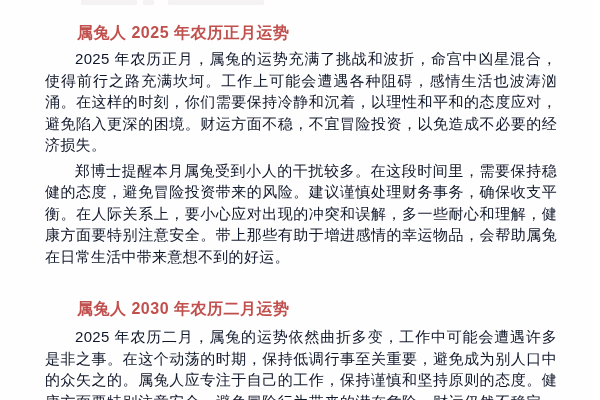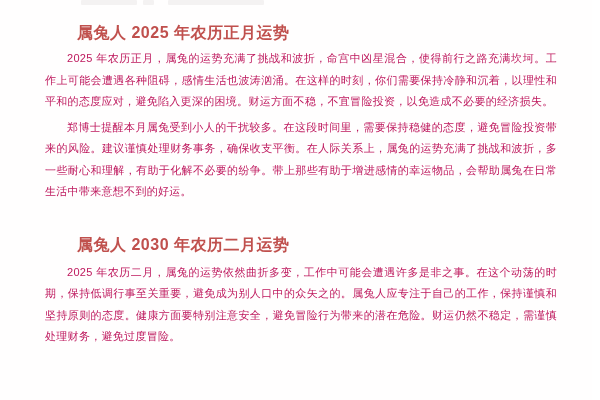--- a/index.html
+++ b/index.html
@@ -46,23 +46,23 @@
     margin: 0;
     font-size: 16px;
     line-height: 22px;
     font-weight: bold;
     color: #c0504d;
     text-indent: 2em;
     letter-spacing: 0.5px;
   }
   .para {
     margin: 4px 0 0 0;
-    font-size: 11px;
+    font-size: 15px;
     line-height: 21.5px;
-    color: #be185d;
+    color: #0f172a;
     text-align: justify;
     text-justify: inter-character;
     text-indent: 2em;
     letter-spacing: 0.3px;
   }
   .section + .section .section-heading {
     margin-top: 31px;
   }
   .section + .section .para {
     margin-top: 6px;
@@ -77,21 +77,21 @@
     <span class="strip s1"></span>
     <span class="strip s2"></span>
     <span class="strip s3"></span>
   </div>
 
   <div class="content">
 
     <div class="section">
       <h2 class="section-heading">属兔人 2025 年农历正月运势</h2>
       <p class="para">2025 年农历正月，属兔的运势充满了挑战和波折，命宫中凶星混合，使得前行之路充满坎坷。工作上可能会遭遇各种阻碍，感情生活也波涛汹涌。在这样的时刻，你们需要保持冷静和沉着，以理性和平和的态度应对，避免陷入更深的困境。财运方面不稳，不宜冒险投资，以免造成不必要的经济损失。</p>
-      <p class="para">郑博士提醒本月属兔受到小人的干扰较多。在这段时间里，需要保持稳健的态度，避免冒险投资带来的风险。建议谨慎处理财务事务，确保收支平衡。在人际关系上，属兔的运势充满了挑战和波折，多一些耐心和理解，有助于化解不必要的纷争。带上那些有助于增进感情的幸运物品，会帮助属兔在日常生活中带来意想不到的好运。</p>
+      <p class="para">郑博士提醒本月属兔受到小人的干扰较多。在这段时间里，需要保持稳健的态度，避免冒险投资带来的风险。建议谨慎处理财务事务，确保收支平衡。在人际关系上，要小心应对出现的冲突和误解，多一些耐心和理解，健康方面要特别注意安全。带上那些有助于增进感情的幸运物品，会帮助属兔在日常生活中带来意想不到的好运。</p>
     </div>
 
     <div class="section">
       <h2 class="section-heading">属兔人 2030 年农历二月运势</h2>
       <p class="para">2025 年农历二月，属兔的运势依然曲折多变，工作中可能会遭遇许多是非之事。在这个动荡的时期，保持低调行事至关重要，避免成为别人口中的众矢之的。属兔人应专注于自己的工作，保持谨慎和坚持原则的态度。健康方面要特别注意安全，避免冒险行为带来的潜在危险。财运仍然不稳定，需谨慎处理财务，避免过度冒险。</p>
     </div>
 
   </div>
 </div>
 

